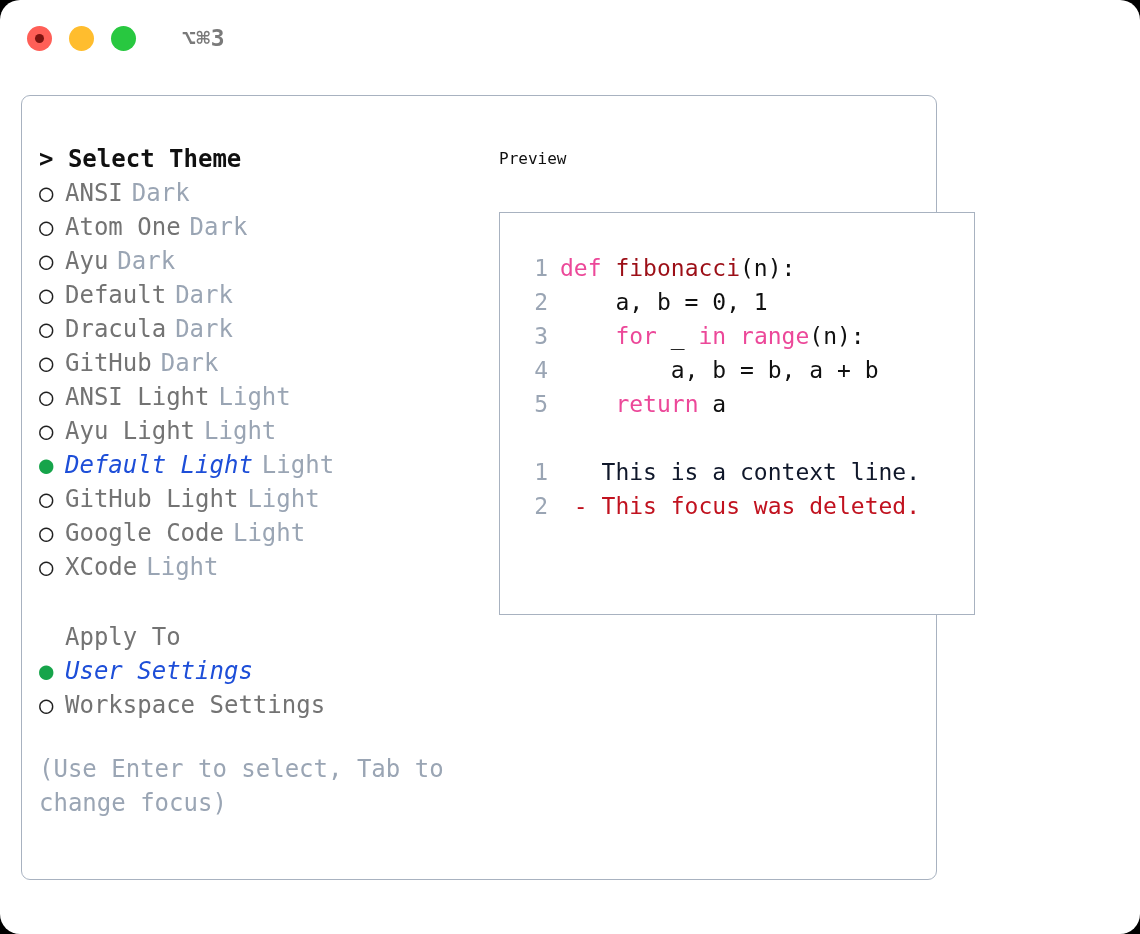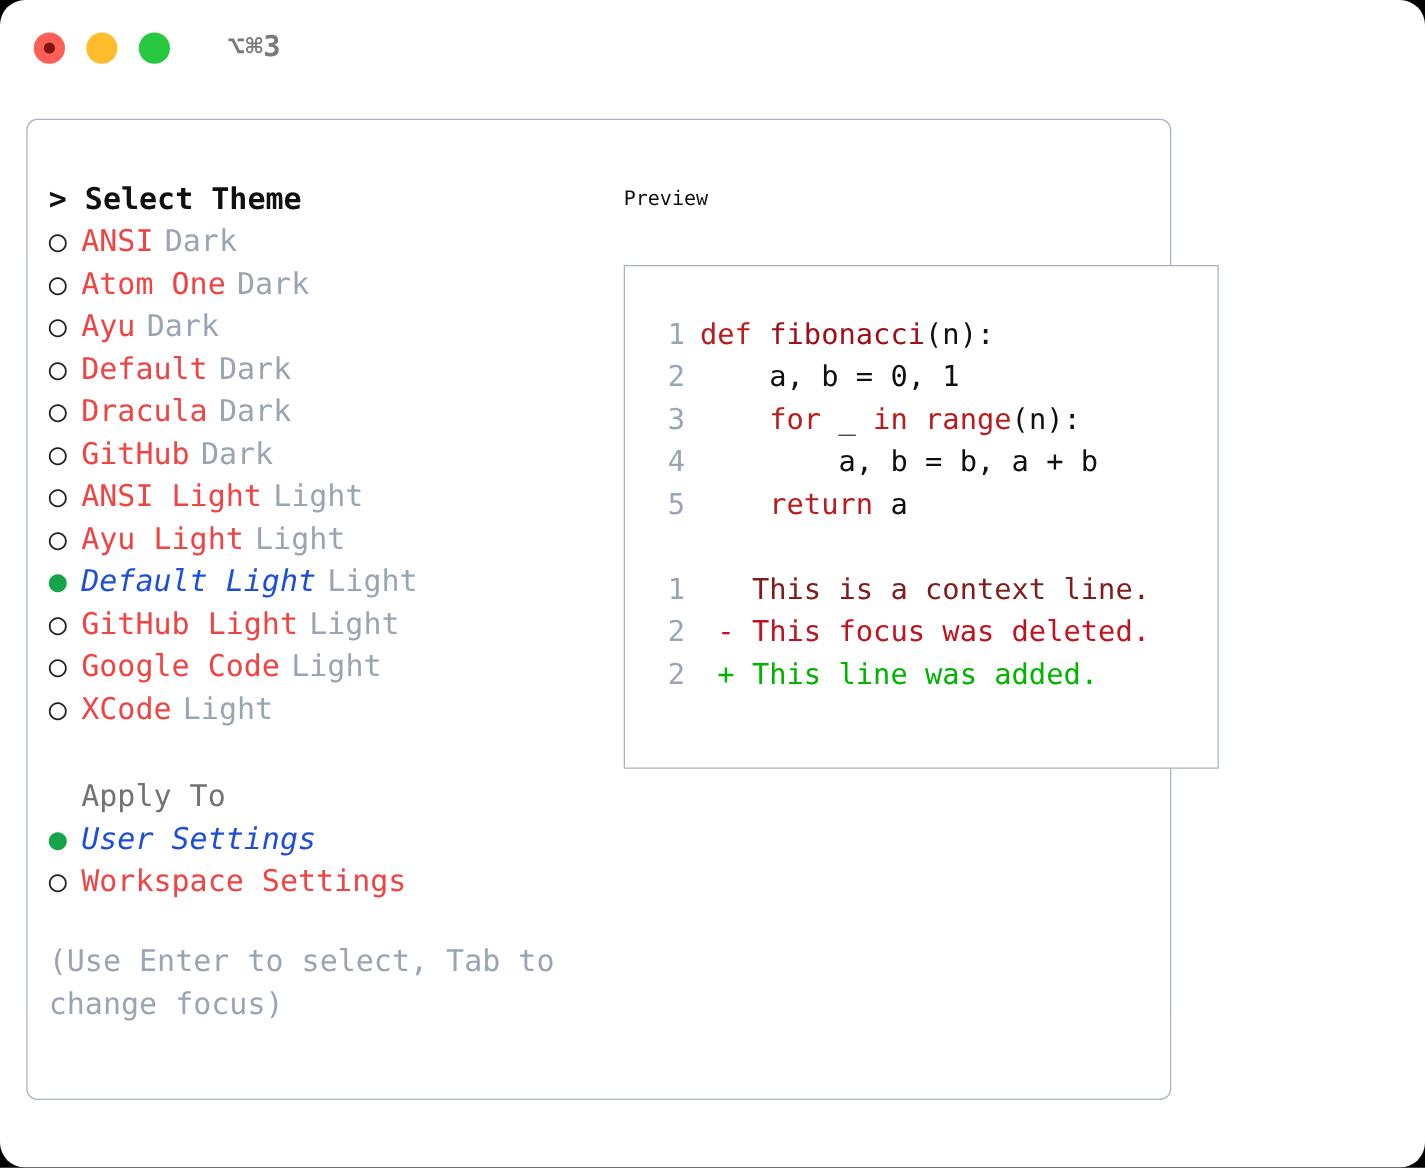--- a/index.html
+++ b/index.html
@@ -114,21 +114,21 @@
   }
   .marker {
     display: inline-block;
     width: 26px;
     flex: none;
     font-size: 24px;
     line-height: 34px;
   }
   .marker.on  { color: #16a44a; }
   .marker.off { color: #1f1f1f; }
-  .opt-label     { color: #ef4444; }
+  .opt-label     { color: #737373; }
   .opt-row.sel .opt-label { color: #1d4ed8; font-style: italic; }
   .opt-tag {
     color: #9aa5b4;
     margin-left: 9px;
   }
   .sub-head {
     font-size: 24px;
     line-height: 34px;
     color: #737373;
     padding-left: 26px;
@@ -166,24 +166,24 @@
     line-height: 34px;
     white-space: pre;
   }
   .ln {
     display: inline-block;
     width: 30px;
     text-align: right;
     color: #9aa5b4;
     margin-right: 12px;
   }
-  .kw   { color: #b91c1c; margin-top: 20px; }
+  .kw   { color: #ec4899; margin-top: 20px; }
   .fn   { color: #9c0f17; }
   .pl   { color: #101010; }
-  .ctx  { color: #7f1d1d; }
+  .ctx  { color: #0f172a; }
   .del  { color: #c1121f; }
   .add  { color: #00b400; }
   .blank-line { height: 34px; }
 </style>
 </head>
 <body>
 
 <div class="page">
 
   <div class="titlebar">
@@ -235,20 +235,19 @@
               <div class="code-line"><span class="ln">1</span><span class="kw">def </span><span class="fn">fibonacci</span><span class="pl">(n):</span></div>
               <div class="code-line"><span class="ln">2</span><span class="pl">    a, b = 0, 1</span></div>
               <div class="code-line"><span class="ln">3</span><span class="pl">    </span><span class="kw">for</span><span class="pl"> _ </span><span class="kw">in</span><span class="pl"> </span><span class="kw">range</span><span class="pl">(n):</span></div>
               <div class="code-line"><span class="ln">4</span><span class="pl">        a, b = b, a + b</span></div>
               <div class="code-line"><span class="ln">5</span><span class="pl">    </span><span class="kw">return</span><span class="pl"> a</span></div>
             </div>
           <div class="blank-line"></div>
           <div id="diff-sample">
               <div class="code-line"><span class="ln">1</span><span class="ctx">   This is a context line.</span></div>
               <div class="code-line"><span class="ln">2</span><span class="del"> - This focus was deleted.</span></div>
-              <div class="code-line"><span class="ln">2</span><span class="add"> + This line was added.</span></div>
             </div>
         </div>
       </div>
 
     </div>
   </div>
 </div>
 
 </body></html>

